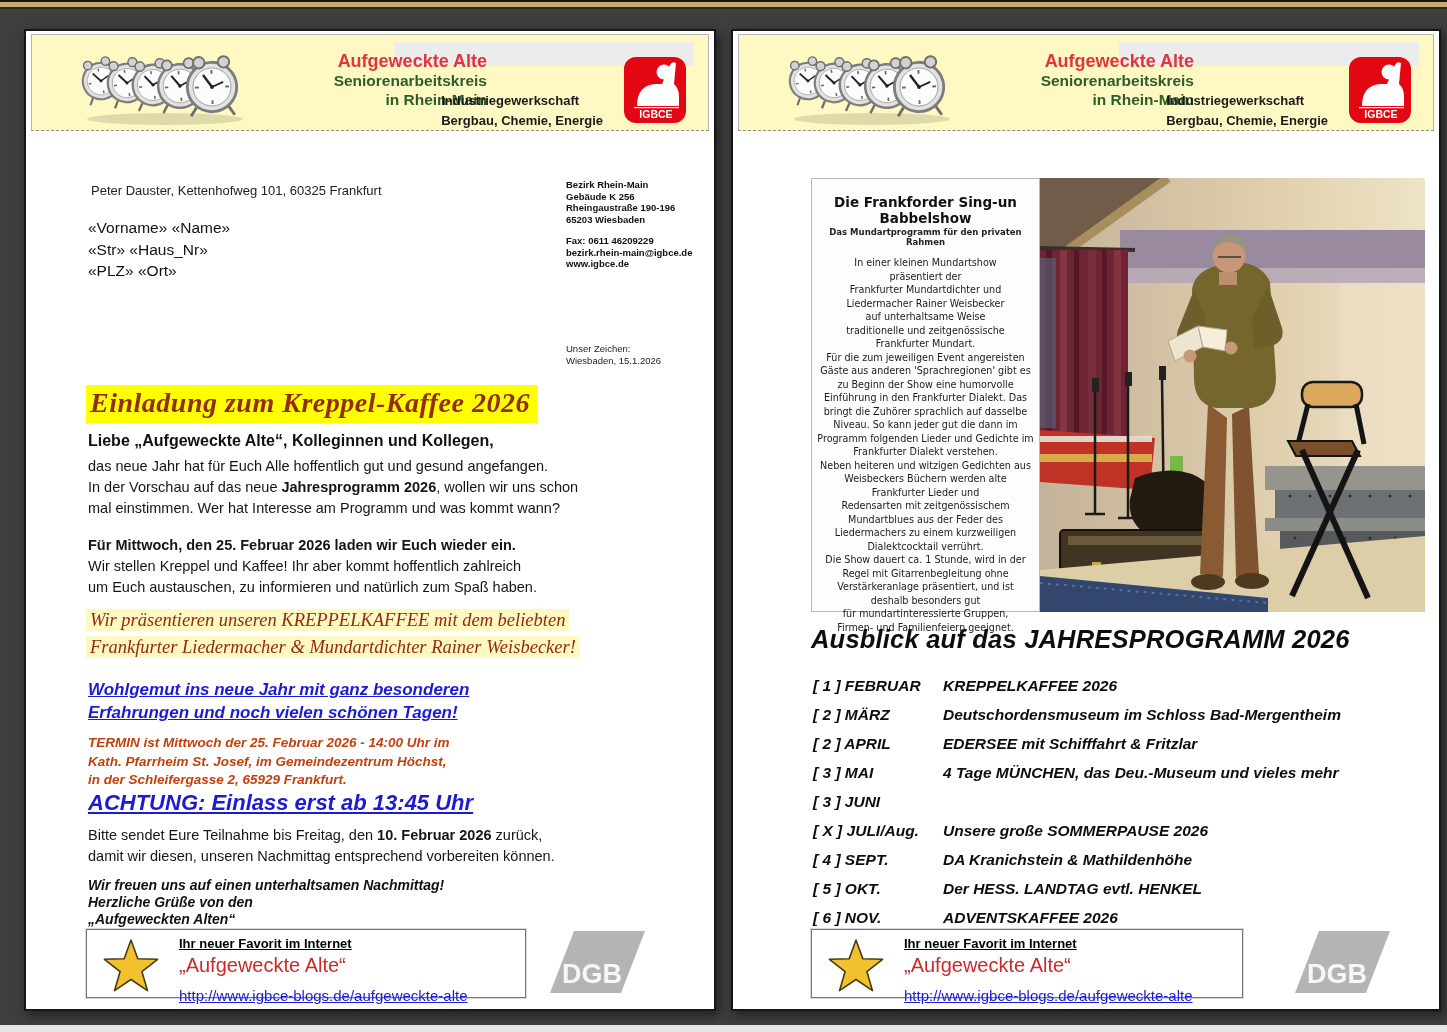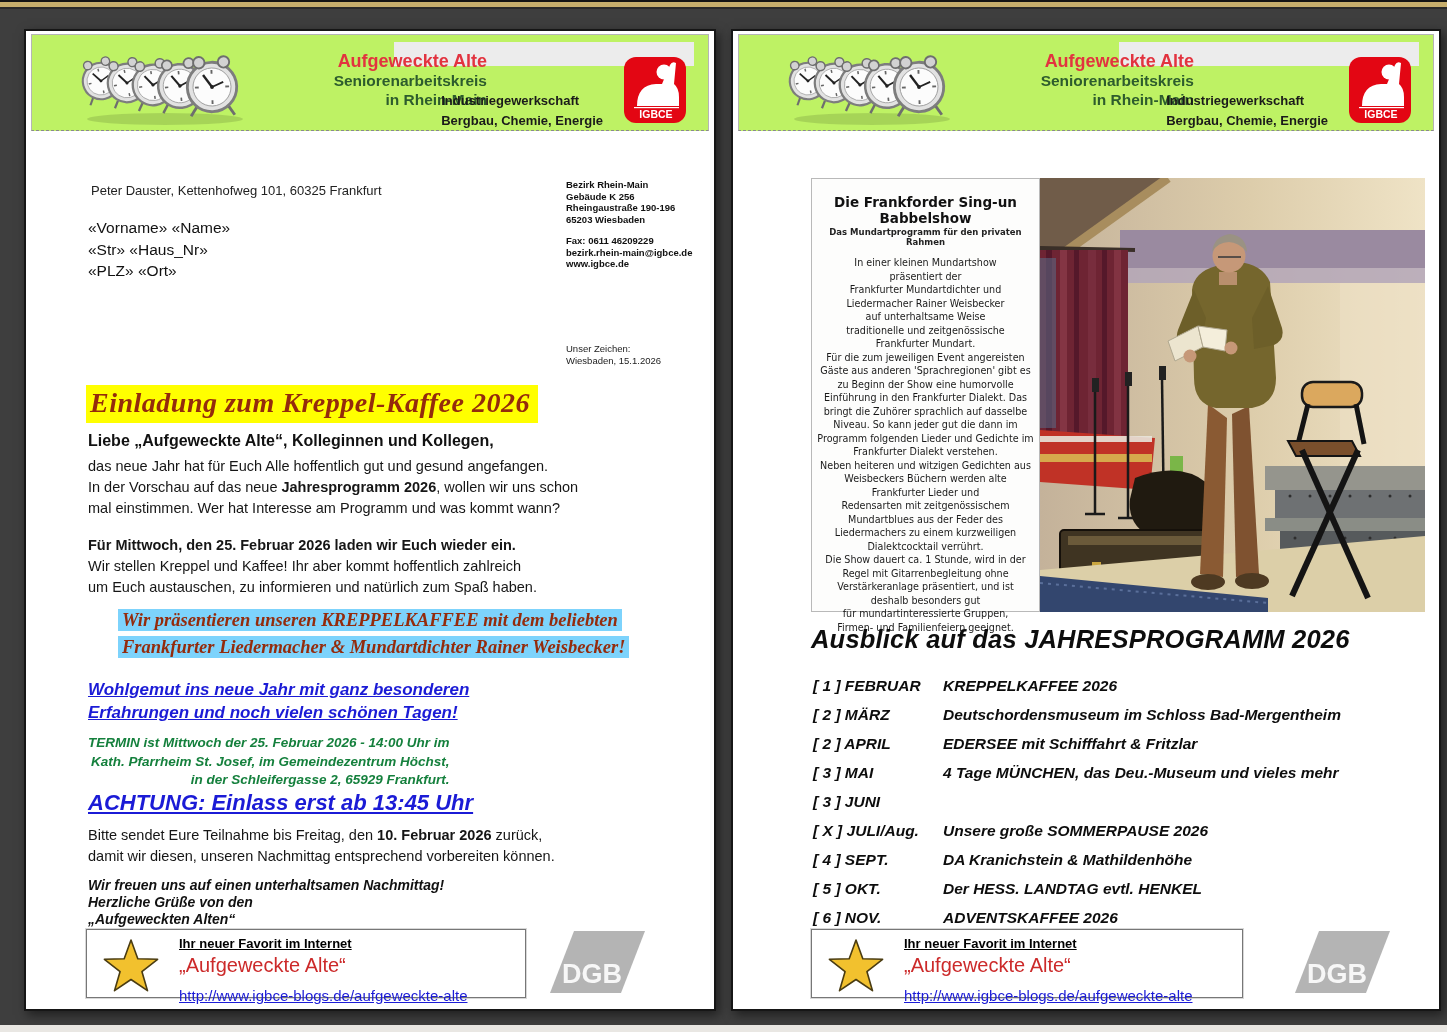--- a/index.html
+++ b/index.html
@@ -11,21 +11,21 @@
     overflow:hidden;
   }
   .top-bar{position:absolute;top:0;left:0;right:0;height:9px;background:#c7ae6c;border-top:2px solid #141414;border-bottom:2px solid #2a2a2a;}
   .bottom-strip{position:absolute;bottom:0;left:0;right:0;height:7px;background:#e9e7e3;}
 
   .sheet{position:absolute;top:29px;height:982px;background:#fff;border:2px solid #161616;box-shadow:3px 4px 10px rgba(0,0,0,.5);}
   .sheet-left{left:24px;width:692px;}
   .sheet-right{left:731px;width:710px;}
 
   
-  .hdr-box{position:absolute;left:5px;right:5px;top:3px;height:97px;border:1px solid #b5b5b5;border-bottom:1px dashed #8a8a8a;background:#bef264;}
+  .hdr-box{position:absolute;left:5px;right:5px;top:3px;height:97px;border:1px solid #b5b5b5;border-bottom:1px dashed #8a8a8a;background:#fef9c3;}
   .hdr-imgbg{position:absolute;top:7px;right:14px;width:300px;height:24px;background:#ececec;}
   .hdr-clocks{position:absolute;left:45px;top:6px;width:170px;height:86px;}
   .hdr-org{position:absolute;left:240px;top:16px;width:215px;text-align:right;line-height:1.18;}
   .org-name{color:#e2333f;font-weight:bold;font-size:18px;}
   .org-sub{color:#2d5c2d;font-weight:bold;font-size:15.5px;}
   .hdr-union{position:absolute;right:105px;top:56px;text-align:left;color:#1a1a1a;font-weight:bold;font-size:13px;line-height:1.5;}
   .hdr-logo{position:absolute;right:22px;top:22px;width:62px;height:66px;}
 
   
   .sender{position:absolute;left:65px;top:152px;font-size:13px;color:#222;text-align:right;}
@@ -34,24 +34,24 @@
   .office .gap{height:10px;}
   .reference{position:absolute;left:540px;top:312px;font-size:9.5px;color:#222;line-height:12px;}
 
   .ltr-title{position:absolute;left:60px;top:354px;background:#ffff00;color:#942b0c;font-family:"Liberation Serif", serif;font-style:italic;font-weight:bold;font-size:28px;padding:2px 8px 4px 4px;letter-spacing:0.5px;}
   .salutation{position:absolute;left:62px;top:401px;font-weight:bold;font-size:16px;color:#111;}
   .body-text{font-size:14.5px;color:#161616;line-height:21px;}
   .para1{position:absolute;left:62px;top:425px;}
   .invite{position:absolute;left:62px;top:504px;}
   .invite .first{font-weight:bold;}
   .hl-block{position:absolute;left:60px;top:576px;line-height:27px;}
-  .hl-line span{background:#7dd3fc;color:#942b0c;font-family:"Liberation Serif", serif;font-style:italic;font-weight:bold;font-size:18.5px;padding:1px 4px;margin-left:32px;}
+  .hl-line span{background:#fef9c3;color:#942b0c;font-family:"Liberation Serif", serif;font-style:italic;font-weight:normal;font-size:18.5px;padding:1px 4px;}
   .blue-block{position:absolute;left:62px;top:647px;color:#1b1bd6;font-weight:bold;font-style:italic;font-size:17px;line-height:23px;}
   .blue-block div{text-decoration:underline;}
-  .termin{position:absolute;left:62px;top:703px;font-weight:bold;font-style:italic;font-size:13.5px;line-height:18.5px;color:#15803d;text-align:right;}
+  .termin{position:absolute;left:62px;top:703px;font-weight:bold;font-style:italic;font-size:13.5px;line-height:18.5px;color:#c2410c;}
   .achtung{position:absolute;left:62px;top:759px;color:#1b1bd6;font-weight:bold;font-style:italic;font-size:22px;text-decoration:underline;}
   .reply{position:absolute;left:62px;top:794px;}
   .closing{position:absolute;left:62px;top:846px;font-weight:bold;font-style:italic;font-size:14px;line-height:17px;color:#111;}
 
   
   .fav-box{position:absolute;top:898px;height:69px;border:1px solid #777;outline:1px solid #d8d8d8;background:#fff;}
   .fav-box-left{left:60px;width:440px;}
   .fav-box-right{left:78px;width:432px;}
   .fav-star{position:absolute;left:14px;top:5px;width:60px;height:60px;}
   .fav-text{position:absolute;left:92px;top:6px;line-height:1.2;}

